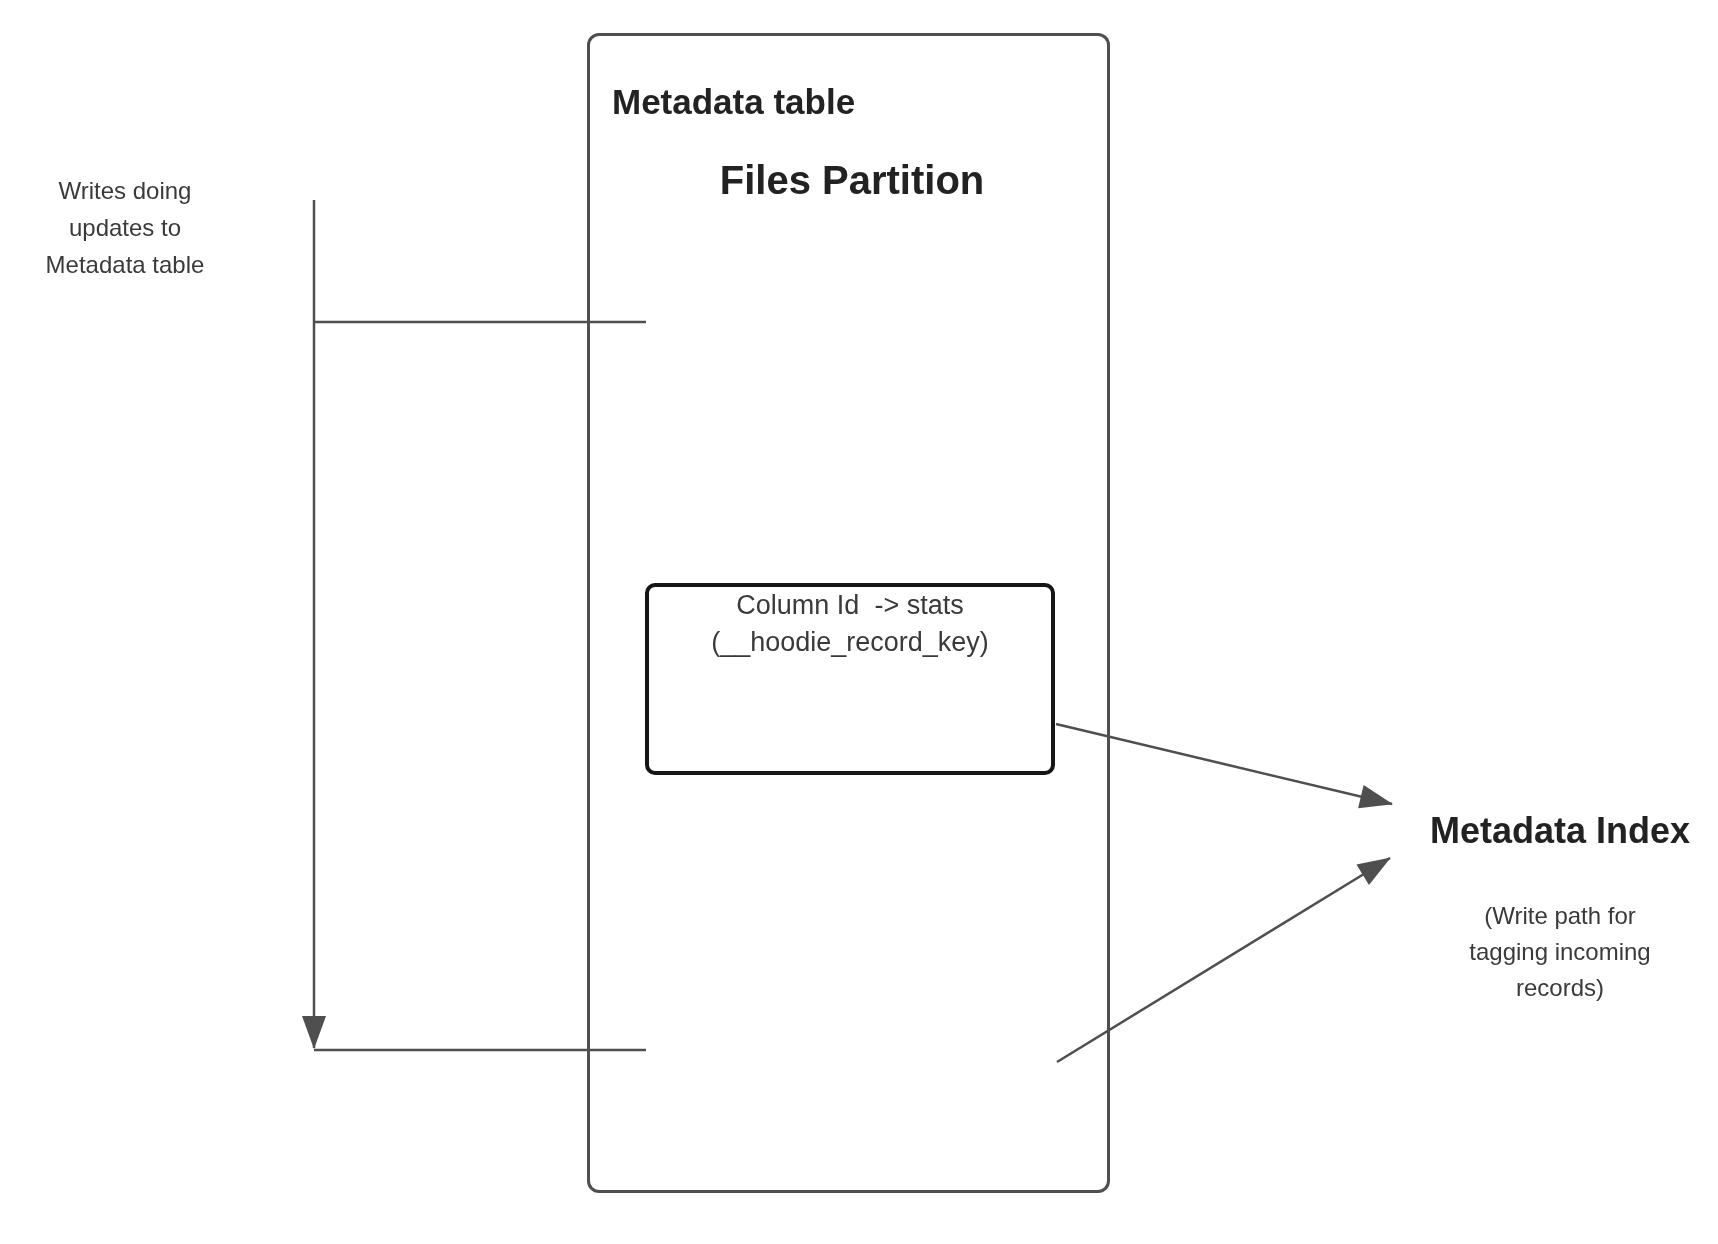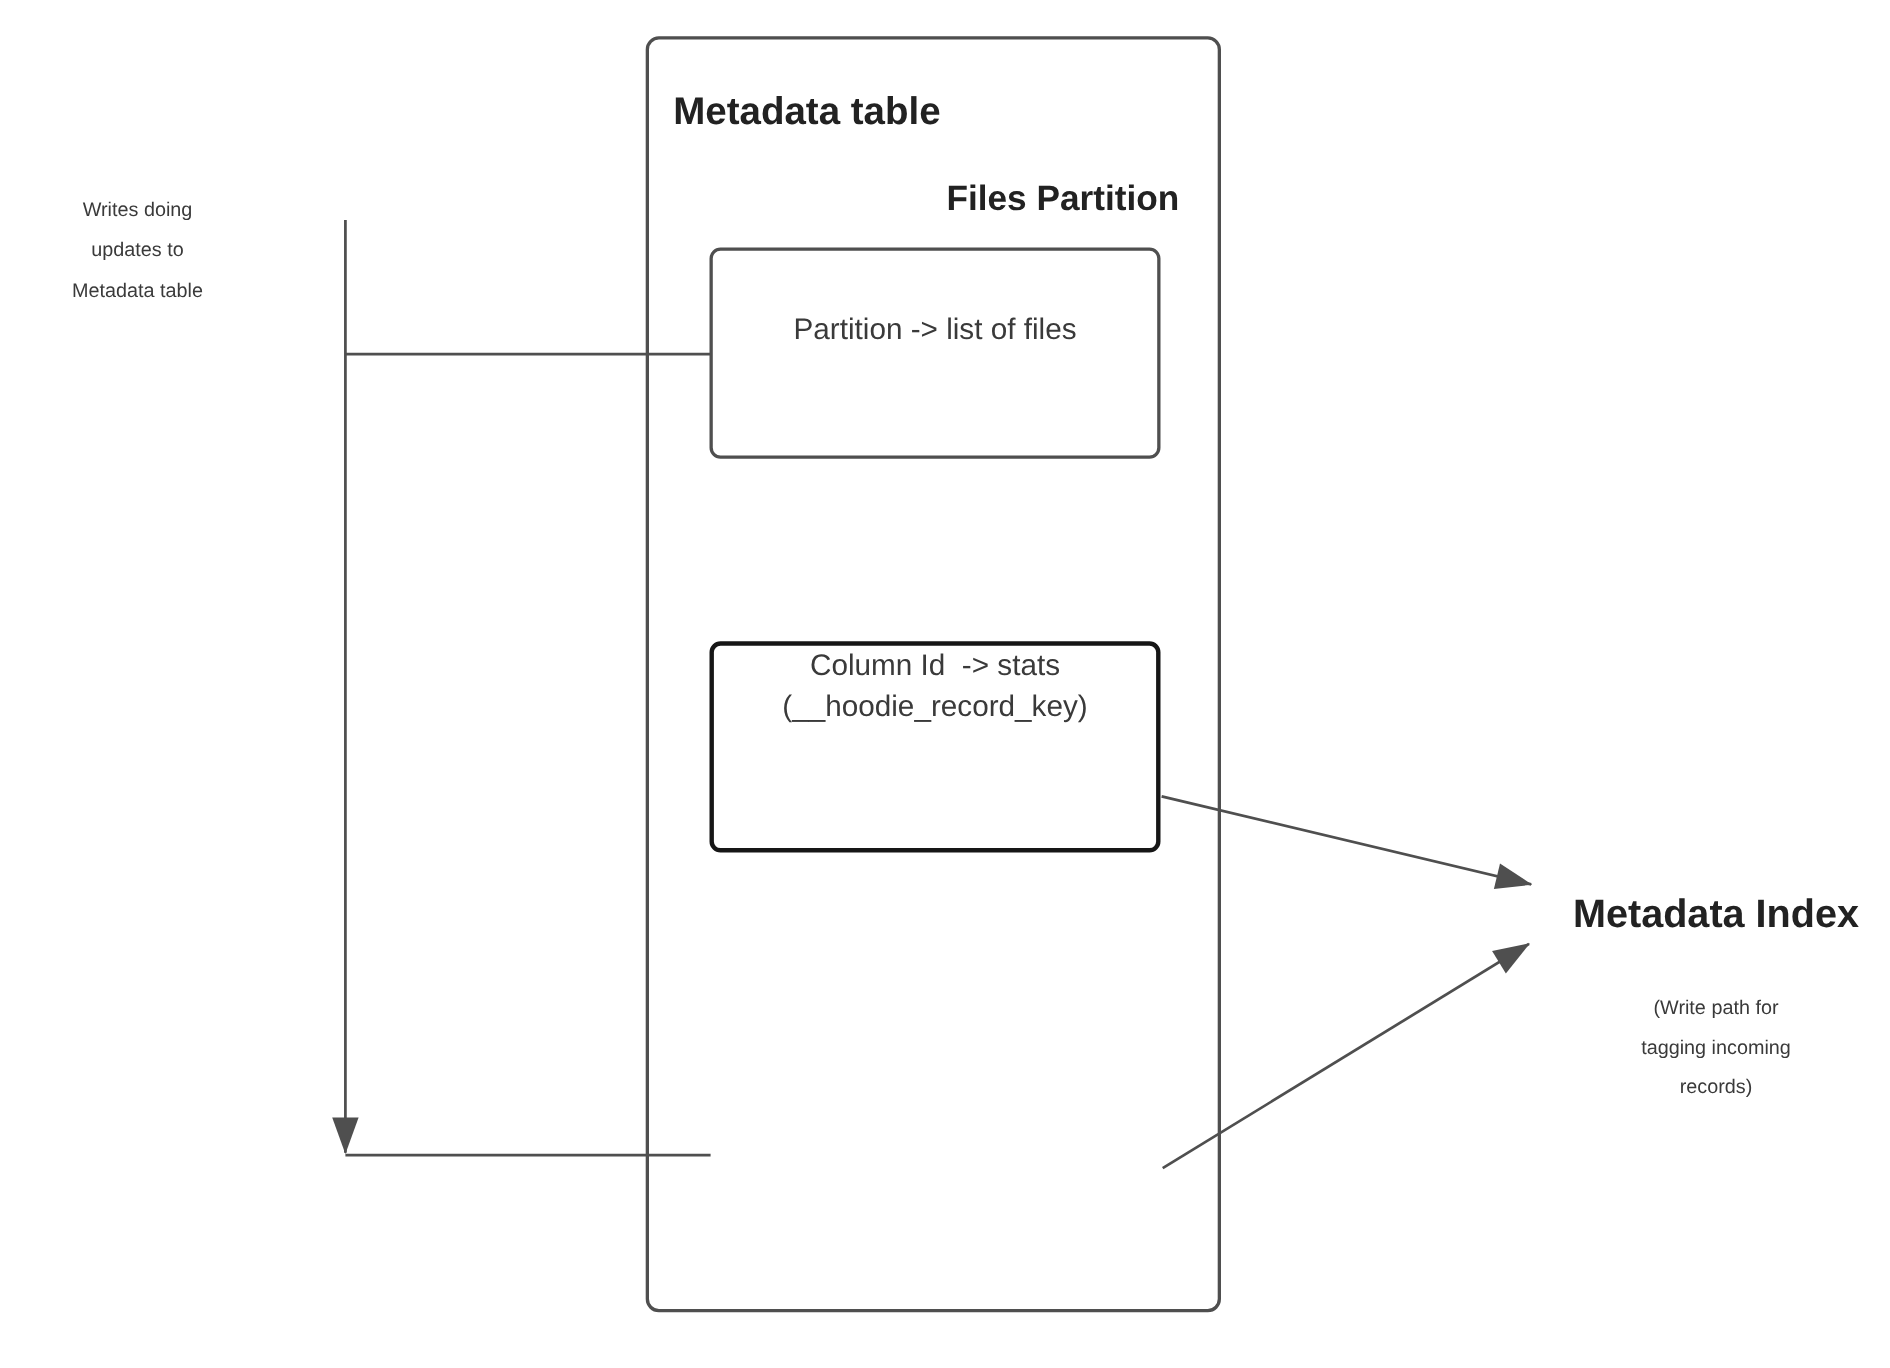--- a/index.html
+++ b/index.html
@@ -19,41 +19,41 @@
     position:absolute;left:587px;top:33px;width:523px;height:1160px;
     border:3px solid var(--box-border,#4f4f4f);border-radius:12px;
     box-sizing:border-box;
   }
   .table-title{
     position:absolute;left:22px;top:45px;
     font-weight:bold;font-size:35px;line-height:42px;
     color:var(--heading-text,#222222);
   }
   .heading{
-    position:absolute;left:72px;width:410px;text-align:right;
-    font-weight:bold;font-size:32px;line-height:43px;
+    position:absolute;left:57px;width:410px;text-align:center;
+    font-weight:bold;font-size:40px;line-height:43px;
     color:var(--heading-text,#222222);
   }
   .heading.files{top:123px;}
   .heading.stats{top:439px;}
   .heading.bloom{top:823px;}
 
   .inner-box{
     position:absolute;left:55px;width:410px;height:192px;
     border:3px solid var(--box-border,#4f4f4f);border-radius:10px;
     box-sizing:border-box;
     display:flex;flex-direction:column;align-items:center;justify-content:flex-start;
     text-align:center;font-size:27px;line-height:37px;
     color:var(--body-text,#3a3a3a);
   }
   .inner-box.files{top:189px;justify-content:flex-start;padding-top:53px;}
   .inner-box.stats{top:547px;border:4px solid var(--stats-border,#161616);padding-bottom:14px;}
   .inner-box.bloom{top:932px;}
 
-  .note{position:absolute;text-align:center;font-size:18px;color:var(--body-text,#3a3a3a);}
+  .note{position:absolute;text-align:center;font-size:24px;color:var(--body-text,#3a3a3a);}
   .writes-note{left:8px;top:172px;width:234px;line-height:37px;}
   .index-title{
     position:absolute;left:1390px;top:809px;width:340px;text-align:center;
     font-weight:bold;font-size:36px;line-height:43px;
     color:var(--heading-text,#222222);
   }
   .index-note{left:1390px;top:898px;width:340px;line-height:36px;}
 </style>
 </head>
 <body>
@@ -76,23 +76,20 @@
   <div class="note writes-note prewrap">Writes doing
 updates to
 Metadata table</div>
 
   <div class="outer-box">
 
     <div class="table-title">Metadata table</div>
 
     <div class="heading files prewrap">Files Partition</div>
 
-    <div class="inner-box files">
-      <span class="prewrap">Partition -&gt; list of files</span>
-    </div>
 
 
     <div class="inner-box stats">
       <span class="prewrap">Column Id  -&gt; stats</span>
       <span class="prewrap">(__hoodie_record_key)</span>
     </div>
 
 
 
   </div>

